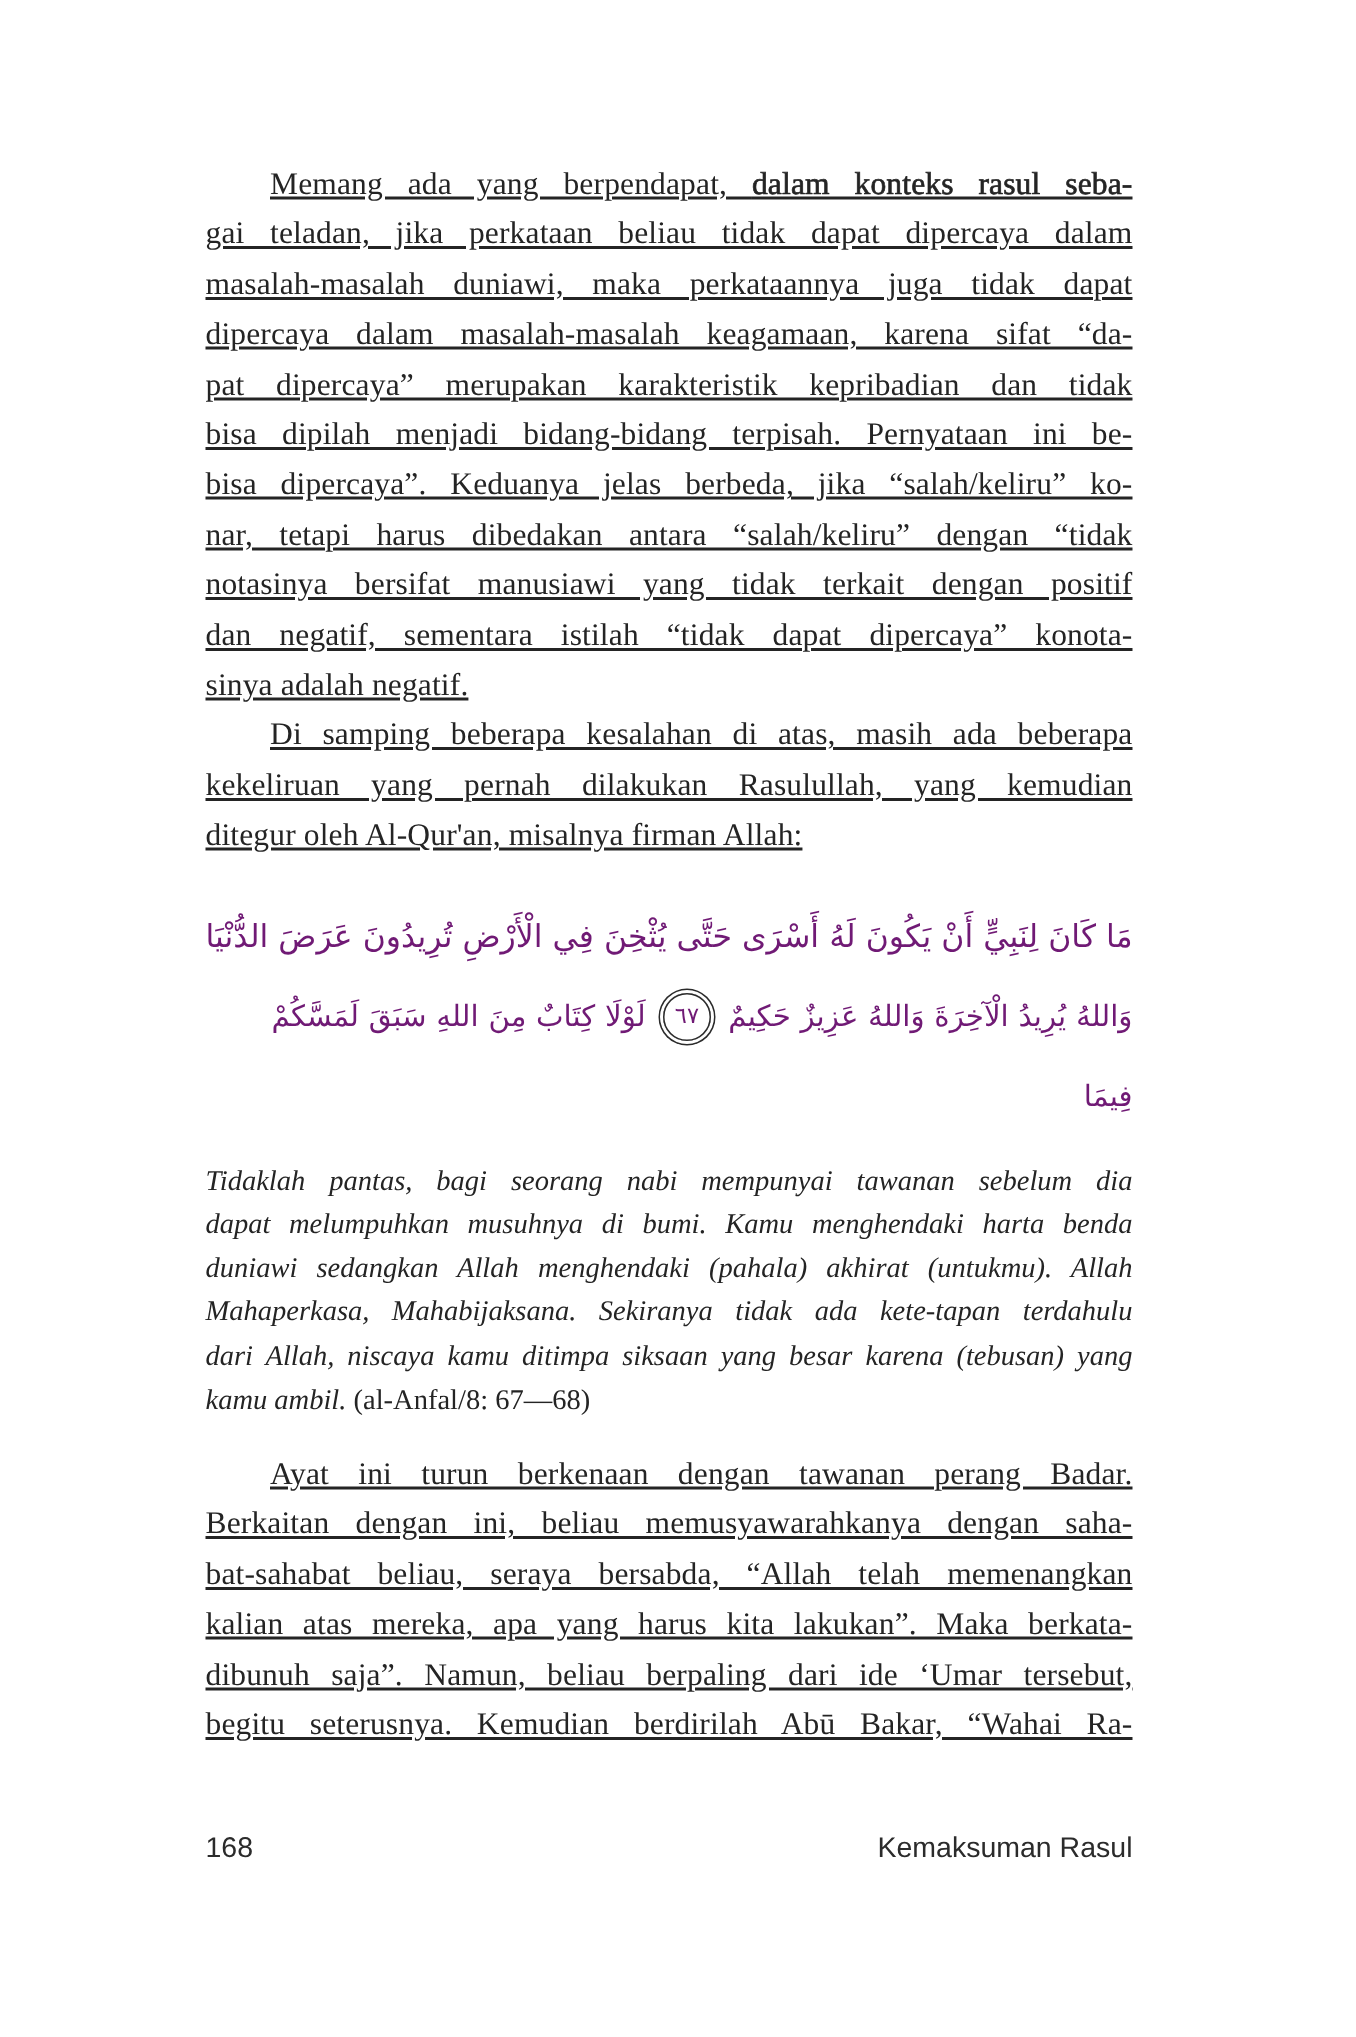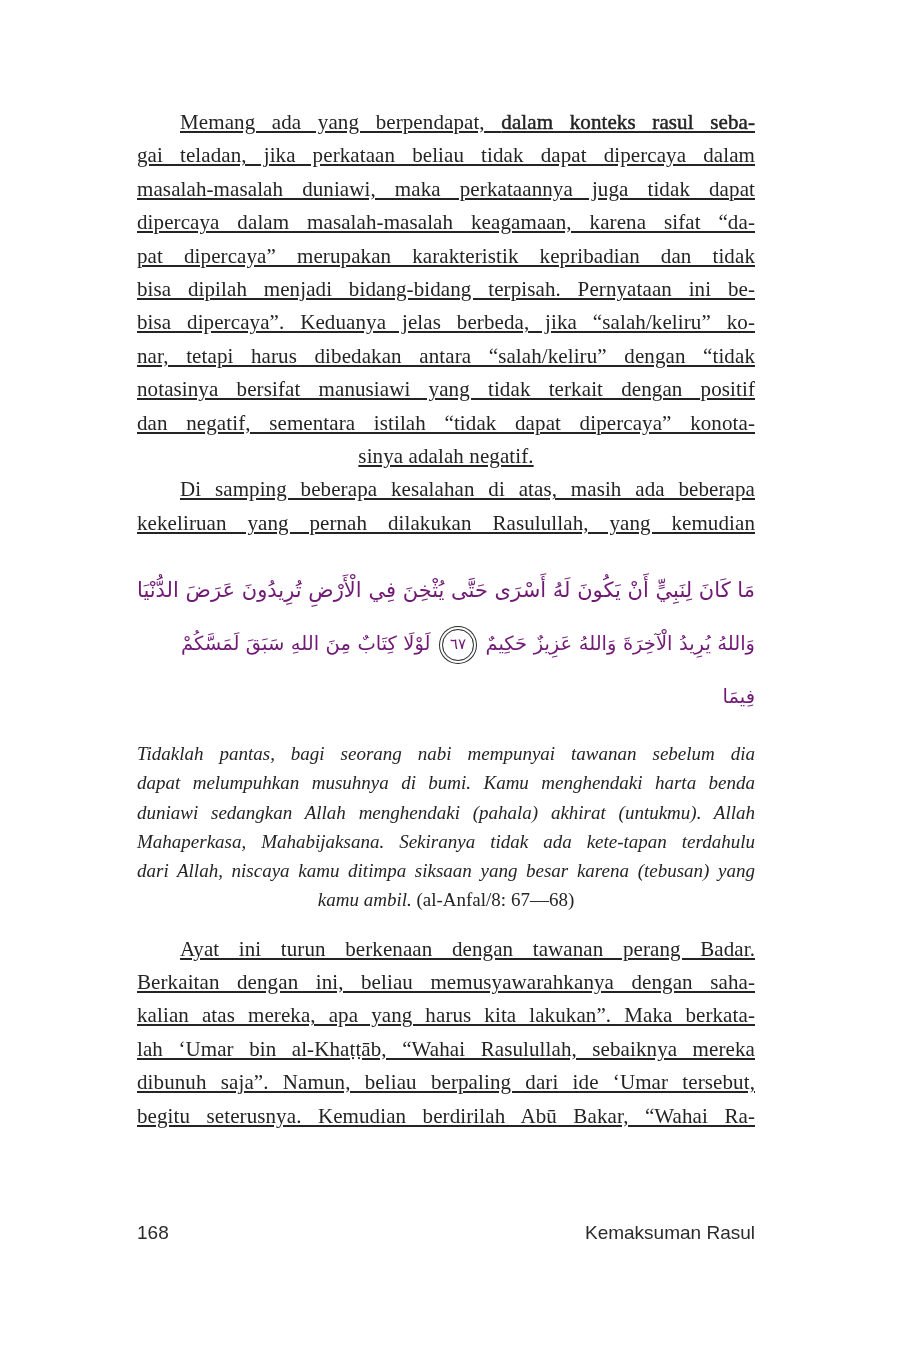--- a/index.html
+++ b/index.html
@@ -16,21 +16,21 @@
     width: 618px;
     color: #242424;
   }
   .block { margin: 0; }
   .block.body .line {
     font-size: 21px;
     line-height: 33.4px;
     letter-spacing: 0.1px;
     text-decoration: underline;
   }
-  .line { text-align: center; }
+  .line { text-align: left; }
   .line.just { text-align: justify; text-align-last: justify; }
   .line.indent { text-indent: 43px; }
   .semibold { -webkit-text-stroke: 0.45px currentColor; }
   .block.arabic {
     margin: 24px 0 16px;
     direction: rtl;
     font-family: "DejaVu Sans", sans-serif;
     color: #701a75;
   }
   .block.arabic .line {
@@ -86,38 +86,39 @@
       <div class="line just" style="">bisa dipilah menjadi bidang-bidang terpisah. Pernyataan ini be-</div>
       <div class="line just" style="">bisa dipercaya”. Keduanya jelas berbeda, jika “salah/keliru” ko-</div>
       <div class="line just" style="">nar, tetapi harus dibedakan antara “salah/keliru” dengan “tidak</div>
       <div class="line just" style="">notasinya bersifat manusiawi yang tidak terkait dengan positif</div>
       <div class="line just" style="">dan negatif, sementara istilah “tidak dapat dipercaya” konota-</div>
       <div class="line" style="">sinya adalah negatif.</div>
     </div>
     <div class="block body">
       <div class="line just indent" style="">Di samping beberapa kesalahan di atas, masih ada beberapa</div>
       <div class="line just" style="">kekeliruan yang pernah dilakukan Rasulullah, yang kemudian</div>
+      <div class="line" style="">ditegur oleh Al-Qur'an, misalnya firman Allah:</div>
     </div>
     <div class="block arabic">
       <div class="line just" style="font-size: 21px;">مَا كَانَ لِنَبِيٍّ أَنْ يَكُونَ لَهُ أَسْرَى حَتَّى يُثْخِنَ فِي الْأَرْضِ تُرِيدُونَ عَرَضَ الدُّنْيَا</div>
       <div class="line just" style="font-size: 19.5px; margin-left: 44px;"><span>وَاللهُ يُرِيدُ الْآخِرَةَ وَاللهُ عَزِيزٌ حَكِيمٌ </span><span class="ayah">٦٧</span><span> لَوْلَا كِتَابٌ مِنَ اللهِ سَبَقَ لَمَسَّكُمْ فِيمَا</span></div>
     </div>
     <div class="block translation">
       <div class="line just" style="">Tidaklah pantas, bagi seorang nabi mempunyai tawanan sebelum dia</div>
       <div class="line just" style="">dapat melumpuhkan musuhnya di bumi. Kamu menghendaki harta benda</div>
       <div class="line just" style="">duniawi sedangkan Allah menghendaki (pahala) akhirat (untukmu). Allah</div>
       <div class="line just" style="">Mahaperkasa, Mahabijaksana. Sekiranya tidak ada kete-tapan terdahulu</div>
       <div class="line just" style="">dari Allah, niscaya kamu ditimpa siksaan yang besar karena (tebusan) yang</div>
       <div class="line" style=""><span>kamu ambil. </span><span class="roman">(al-Anfal/8: 67—68)</span></div>
     </div>
     <div class="block body">
       <div class="line just indent" style="">Ayat ini turun berkenaan dengan tawanan perang Badar.</div>
       <div class="line just" style="">Berkaitan dengan ini, beliau memusyawarahkanya dengan saha-</div>
+      <div class="line just" style="">bat-sahabat beliau, seraya bersabda, “Allah telah memenangkan</div>
       <div class="line just" style="">kalian atas mereka, apa yang harus kita lakukan”. Maka berkata-</div>
-      <div class="line just" style="">lah ‘Umar bin al-Khaṭṭāb, “Wahai Rasulullah, sebaiknya mereka</div>
       <div class="line just" style="">dibunuh saja”. Namun, beliau berpaling dari ide ‘Umar tersebut,</div>
       <div class="line just" style="">begitu seterusnya. Kemudian berdirilah Abū Bakar, “Wahai Ra-</div>
     </div>
   </main>
 
 <div class="footer">
   <span>168</span>
   <span>Kemaksuman Rasul</span>
 </div>
 

